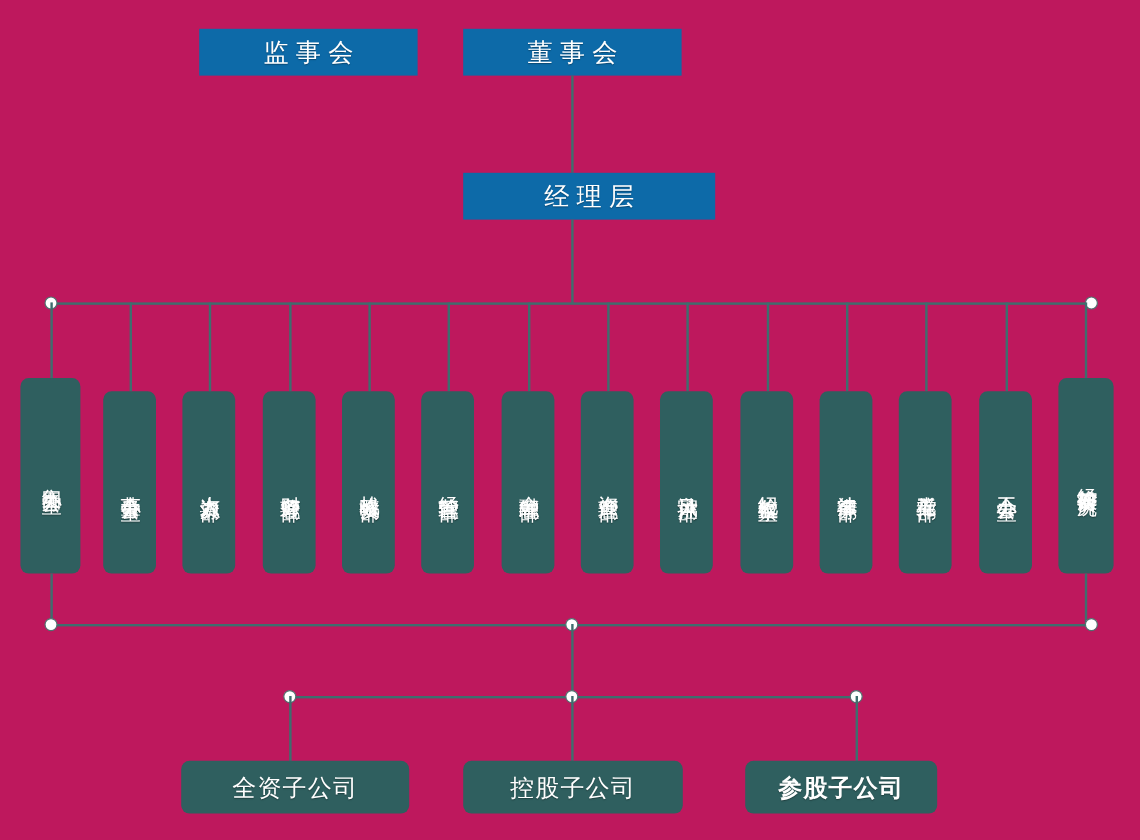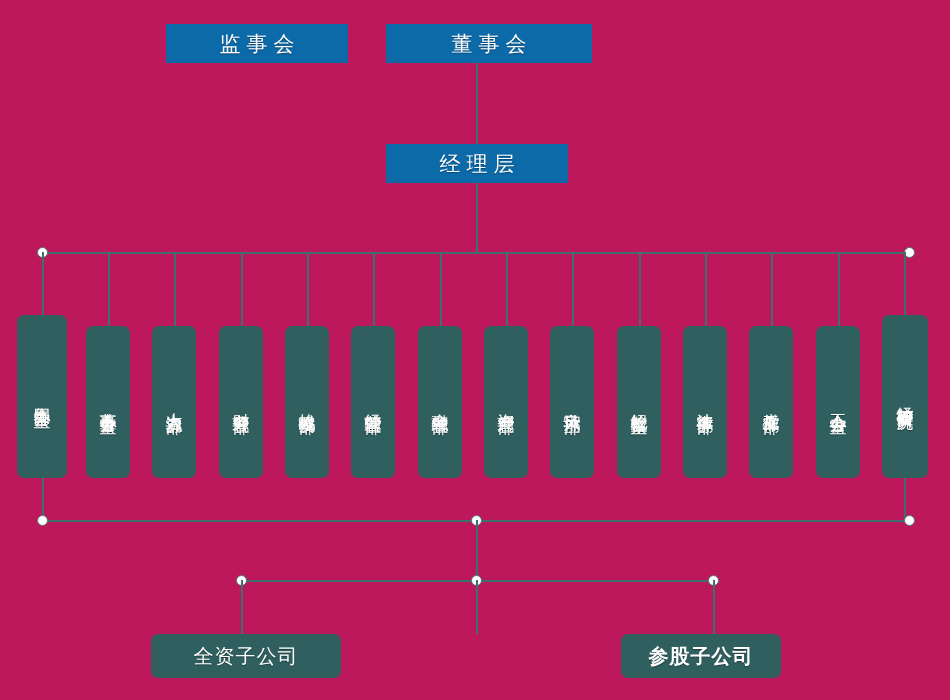--- a/index.html
+++ b/index.html
@@ -78,28 +78,28 @@
 </style>
 </head>
 <body>
 
 <div id="chart-root">
 
   <div class="box box-blue" style="left:166px; top:24px; width:182px; height:39px;">
     <span>监事会</span>
   </div>
 
-  <div class="box box-blue" style="left:386px; top:24px; width:206px; height:39px;">
+  <div class="box box-blue" style="left:386px; top:24px; width:182px; height:39px;">
     <span>董事会</span>
   </div>
 
 
   <div class="vline" style="left:476px; top:63px; height:81px;"></div>
 
-  <div class="box box-blue" style="left:386px; top:144px; width:182px; height:39px;text-align:right;">
+  <div class="box box-blue" style="left:386px; top:144px; width:210px; height:39px;text-align:right;">
     <span>经理层</span>
   </div>
 
   <div class="vline" style="left:476px; top:183px; height:70px;"></div>
 
   <div class="hline" style="left:42px; top:252px; width:868px;"></div>
   <div class="node-dot" style="left:37px; top:247px;"></div>
   <div class="node-dot" style="left:904px; top:247px;"></div>
 
   <div class="vline" style="left:42px;  top:252px; height:63px;"></div>
@@ -175,17 +175,20 @@
   <div class="node-dot" style="left:471px; top:575px;"></div>
   <div class="node-dot" style="left:708px; top:575px;"></div>
 
   <div class="vline" style="left:241px; top:580px; height:54px;"></div>
   <div class="vline" style="left:476px; top:580px; height:54px;"></div>
   <div class="vline" style="left:713px; top:580px; height:54px;"></div>
 
   <div class="box box-sub" style="left:151px; top:634px; width:190px; height:44px;align-items:center;">
     <span>全资子公司</span>
   </div>
+  <div class="box box-sub" style="left:386px; top:634px; width:183px; height:44px;">
+    <span>控股子公司</span>
+  </div>
   <div class="box box-sub" style="left:621px; top:634px; width:160px; height:44px;font-weight:bold;">
     <span>参股子公司</span>
   </div>
 
 </div>
 
 </body></html>

